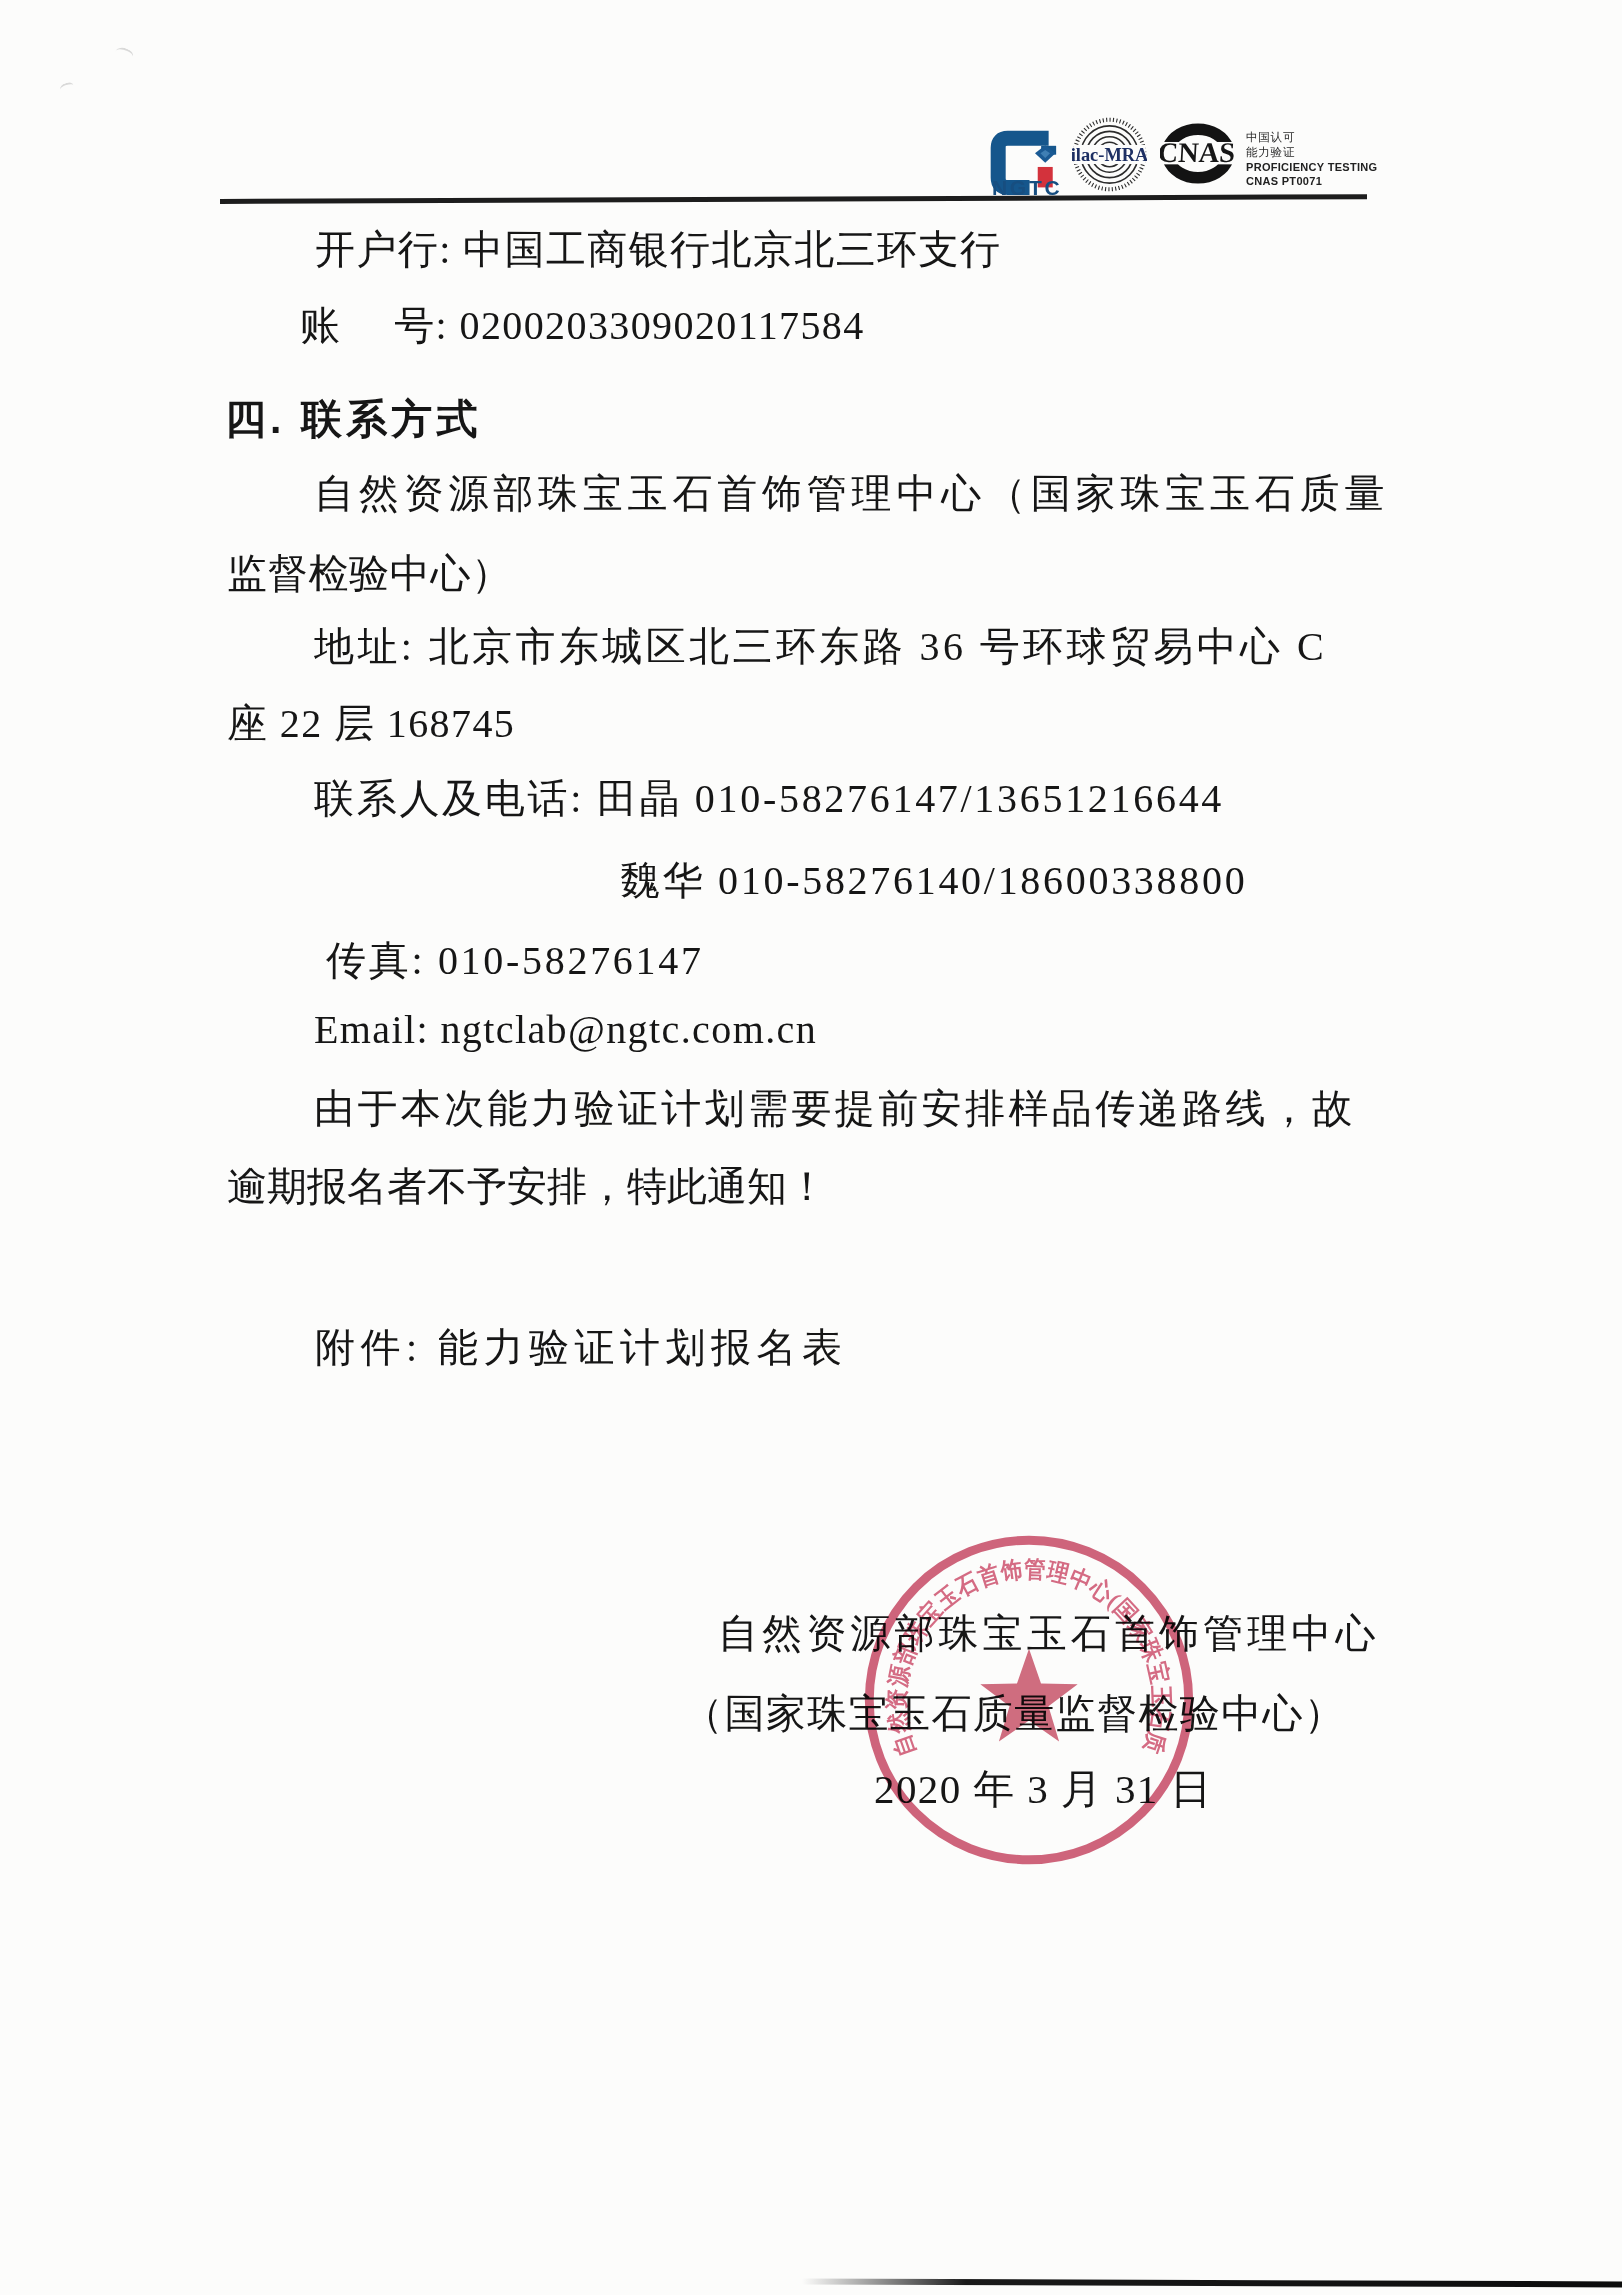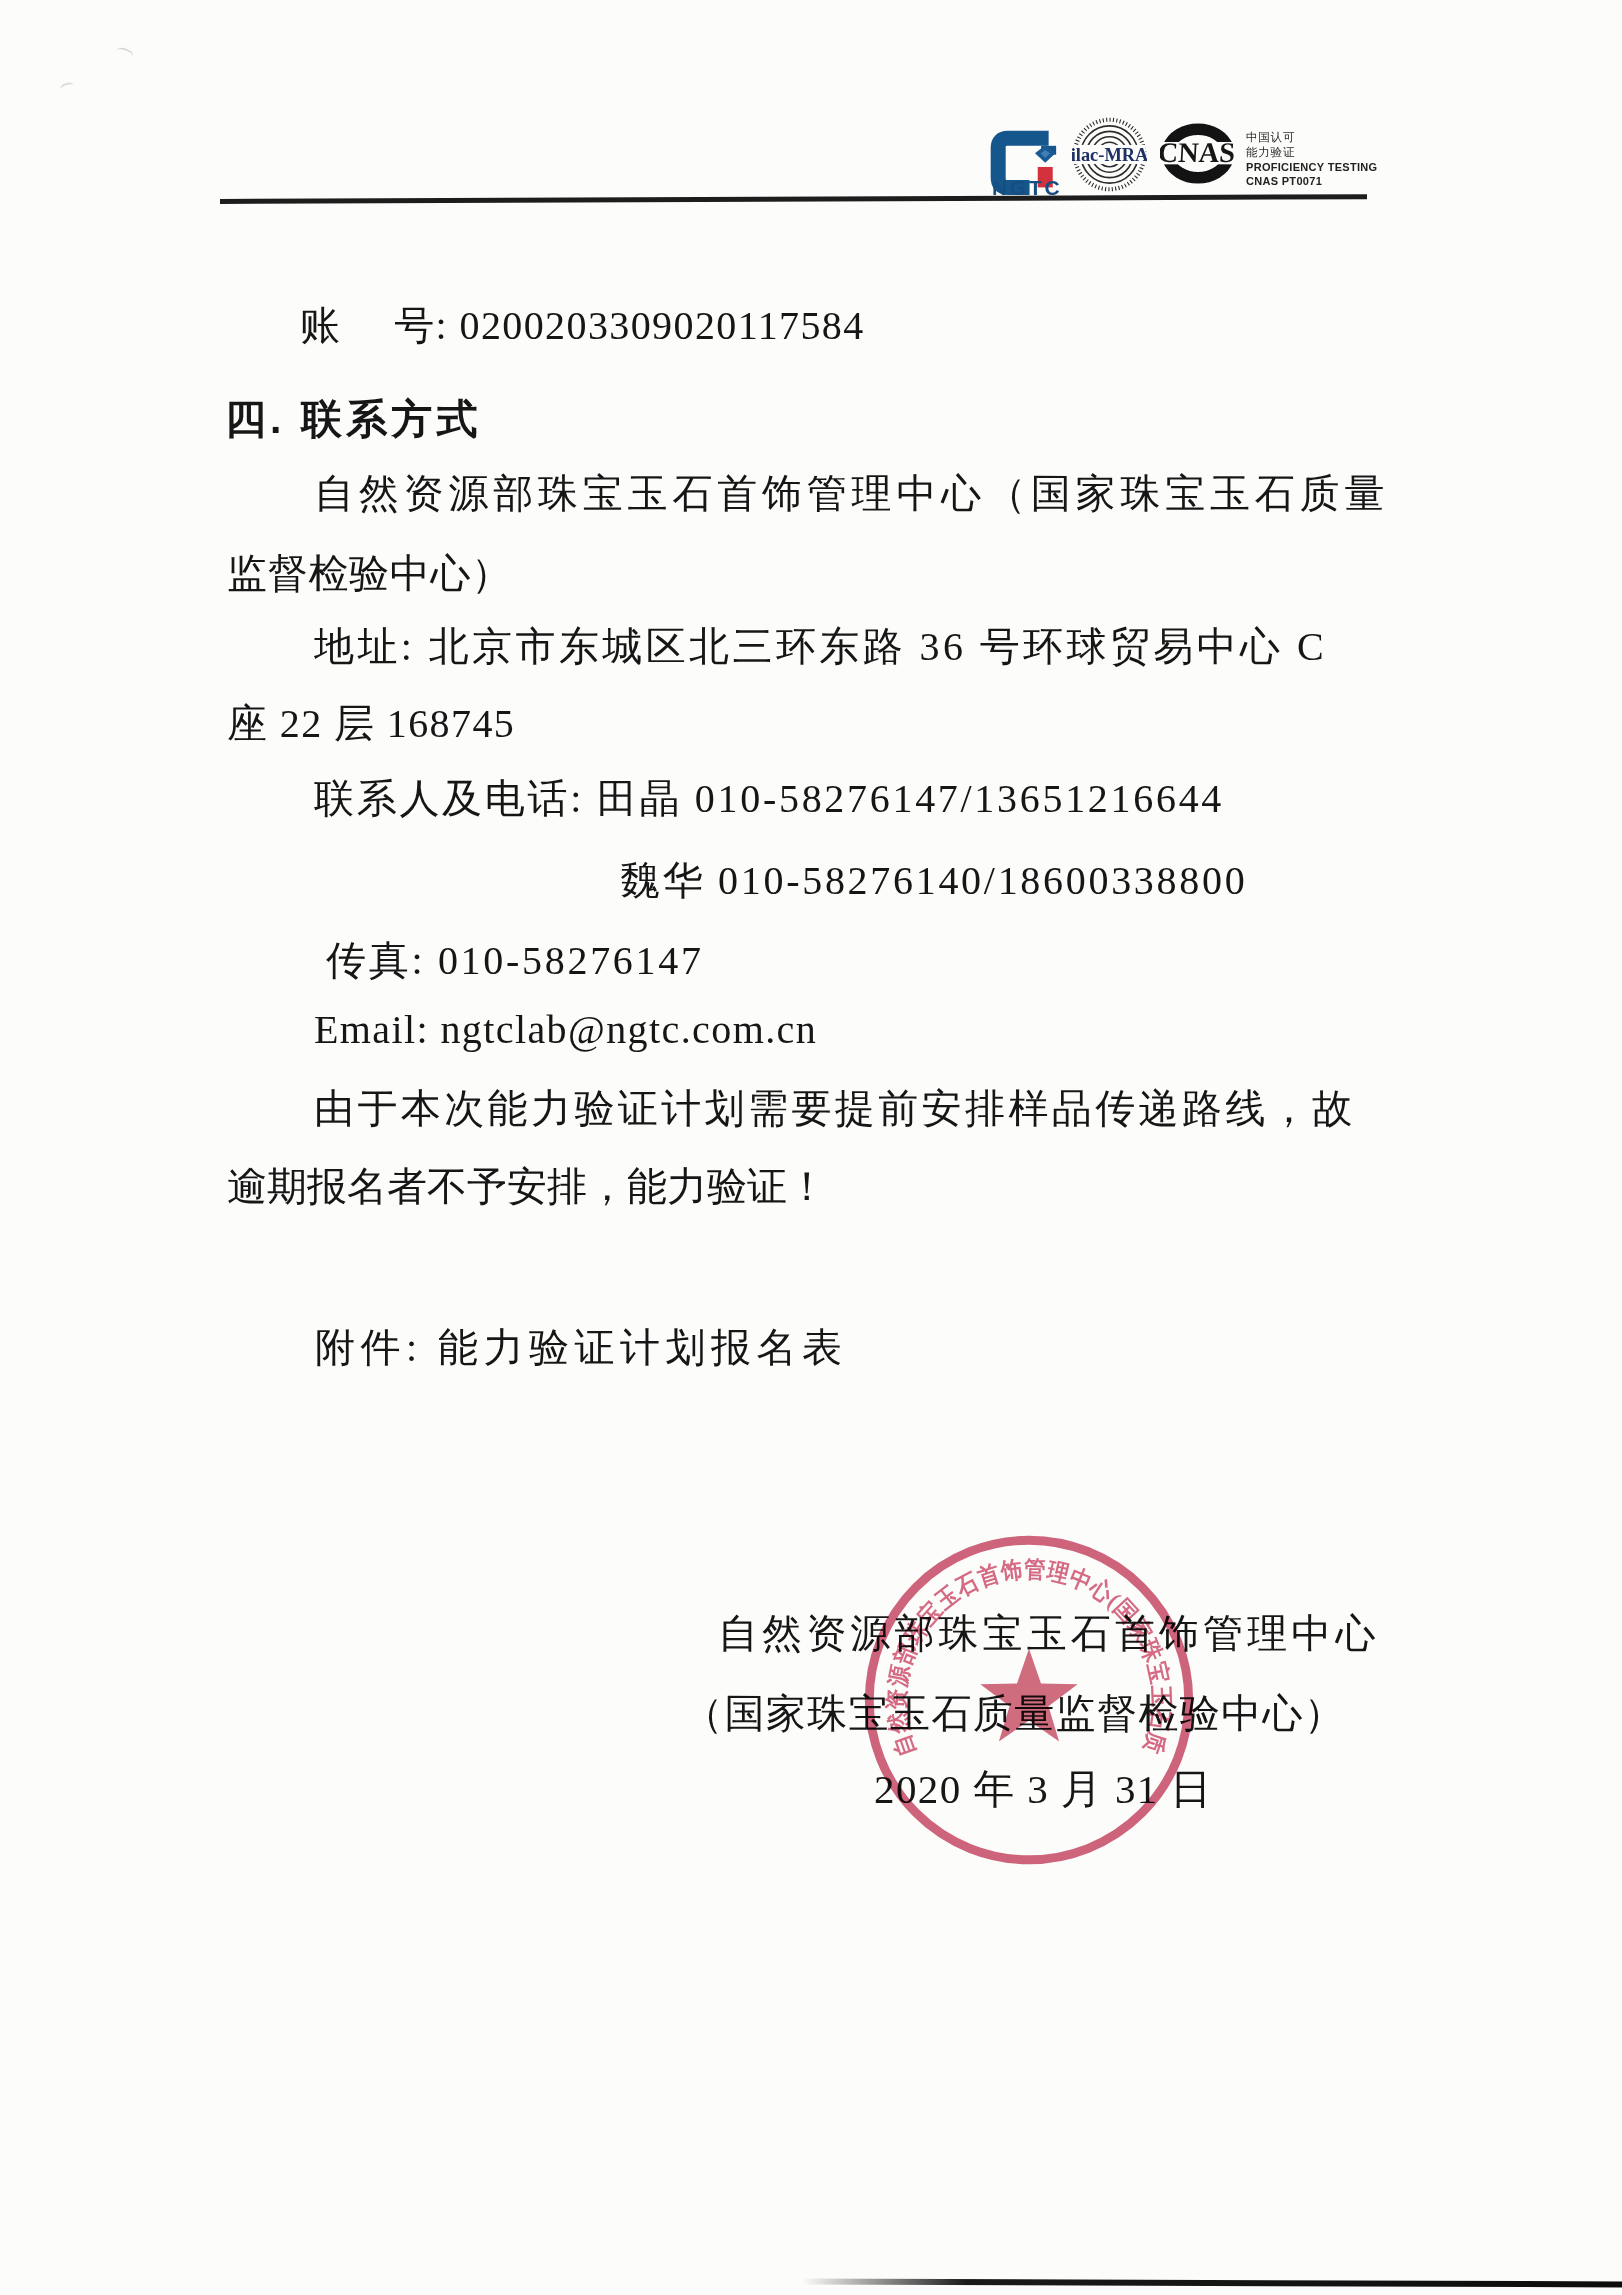--- a/index.html
+++ b/index.html
@@ -104,32 +104,33 @@
 
   <div class="cert-block">
     <div class="cert-cn">中国认可</div>
     <div class="cert-cn">能力验证</div>
     <div class="cert-en">PROFICIENCY TESTING</div>
     <div class="cert-en">CNAS PT0071</div>
   </div>
 
   <div class="rule"></div>
 
+  <div class="tl l1">开户行: 中国工商银行北京北三环支行</div>
   <div class="tl l2">账　 号: 0200203309020117584</div>
   <div class="tl l3">四. 联系方式</div>
   <div class="tl l4">自然资源部珠宝玉石首饰管理中心（国家珠宝玉石质量</div>
   <div class="tl l5">监督检验中心）</div>
   <div class="tl l6">地址: 北京市东城区北三环东路 36 号环球贸易中心 C</div>
   <div class="tl l7">座 22 层 168745</div>
   <div class="tl l8">联系人及电话: 田晶 010-58276147/13651216644</div>
   <div class="tl l9">魏华 010-58276140/18600338800</div>
   <div class="tl l10">传真: 010-58276147</div>
   <div class="tl l11">Email: ngtclab@ngtc.com.cn</div>
   <div class="tl l12">由于本次能力验证计划需要提前安排样品传递路线，故</div>
-  <div class="tl l13">逾期报名者不予安排，能力验证！</div>
+  <div class="tl l13">逾期报名者不予安排，特此通知！</div>
   <div class="tl l14">附件: 能力验证计划报名表</div>
 
   <div class="tl sig1">自然资源部珠宝玉石首饰管理中心</div>
   <div class="tl sig2">（国家珠宝玉石质量监督检验中心）</div>
   <div class="tl sigdate">2020 年 3 月 31 日</div>
 
   <svg class="seal" viewBox="0 0 504 504">
     <defs>
       <path id="sealTextPath" d="M 87,331 A 182 182 0 1 1 417,331" fill="none"></path>
     </defs>

